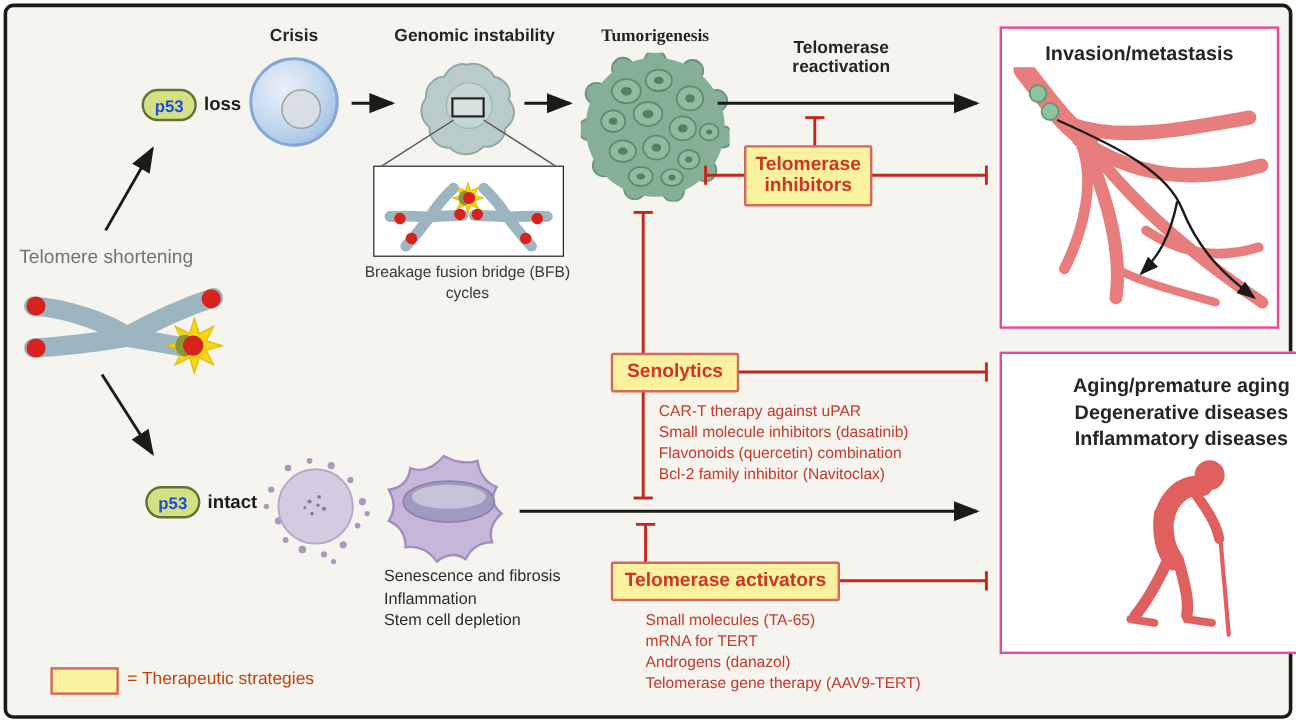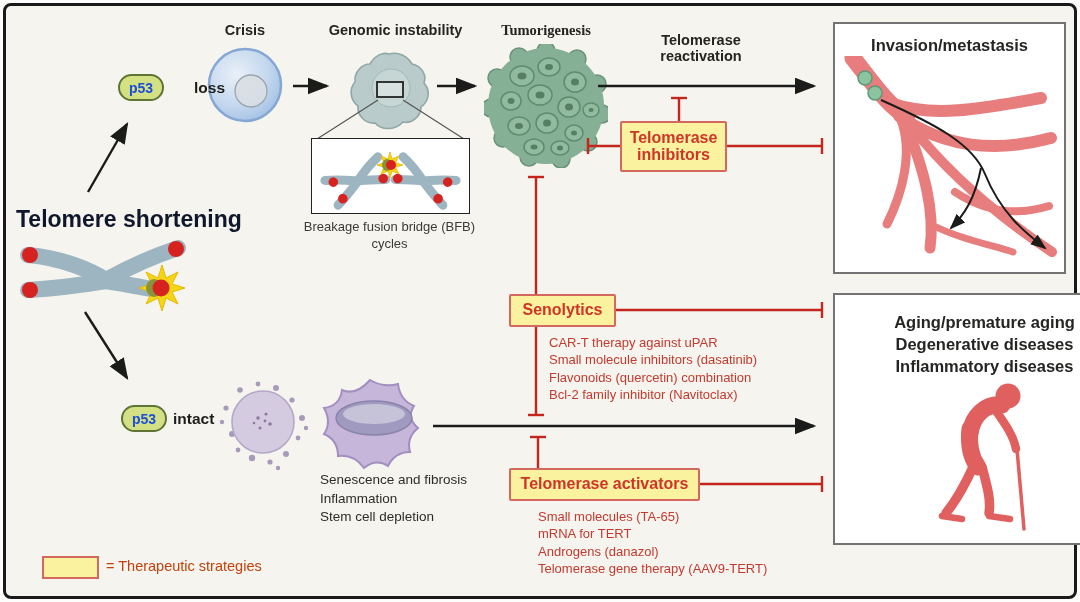--- a/index.html
+++ b/index.html
@@ -1,21 +1,21 @@
 <!DOCTYPE html>
 <html><head>
 <meta charset="utf-8">
 <style>
   html,body{margin:0;padding:0;background:#fdfdfc;}
   #figure{position:relative;width:1080px;height:602px;font-family:"Liberation Sans",sans-serif;overflow:hidden;}
   .abs{position:absolute;}
   #frame{left:3px;top:3px;width:1068px;height:590px;border:3px solid #1a1a1a;border-radius:8px;background:#f5f4ef;}
   .stage-label{font-size:14.5px;font-weight:bold;color:#242422;text-align:center;z-index:3;}
-  .big-title{font-size:23px;font-weight:bold;color:#0f172a;z-index:3;}
-  .outcome-box{background:#fff;border:2px solid #737373;z-index:2;}
+  .big-title{font-size:16px;font-weight:normal;color:#737373;z-index:3;}
+  .outcome-box{background:#fff;border:2px solid #ec4899;z-index:2;}
   .outcome-title{font-size:16.5px;font-weight:bold;color:#252523;text-align:center;line-height:22px;}
   .therapy-box{background:#fbf2a0;border:2px solid #d4675e;border-radius:2px;z-index:3;
     display:flex;align-items:center;justify-content:center;text-align:center;
     color:#cf3427;font-weight:bold;font-size:16px;line-height:16.5px;}
   .red-list{font-size:13px;line-height:17.3px;color:#c43a2e;z-index:3;white-space:nowrap;}
   .red-list .indent{padding-left:16px;}
   .pill{background:#d3e084;border:2px solid #5f7434;border-radius:14px;width:42px;height:23px;
     display:flex;align-items:center;justify-content:center;font-size:14px;font-weight:bold;color:#1d4ed8;z-index:3;}
   .pill-state{font-size:15.5px;font-weight:bold;color:#1d1d1b;z-index:3;}
   .caption{font-size:13px;color:#3a3a38;text-align:center;line-height:17px;z-index:3;}
@@ -86,21 +86,21 @@
     </g>
   </svg>
 
   <div class="abs stage-label" style="left:215px;top:22px;width:60px;">Crisis</div>
   <div class="abs stage-label" style="left:318px;top:22px;width:155px;">Genomic instability</div>
   <div class="abs stage-label" style="left:487px;top:22px;width:118px;font-family:Liberation Serif, serif;">Tumorigenesis</div>
   <div class="abs stage-label" style="left:640px;top:32px;width:122px;">Telomerase reactivation</div>
   <div class="abs big-title" style="left:16px;top:206px;">Telomere shortening</div>
 
   <div class="abs pill" style="left:118px;top:74px;">p53</div>
-  <div class="abs pill-state" style="left:170px;top:79px;margin-left:24px;">loss</div>
+  <div class="abs pill-state" style="left:170px;top:79px;">loss</div>
   <div class="abs pill" style="left:121px;top:405px;">p53</div>
   <div class="abs pill-state" style="left:173px;top:410px;">intact</div>
 
   <svg class="abs illus" style="left:206px;top:46px;" width="78" height="78" viewBox="0 0 78 78">
     <defs>
         <radialGradient id="cg" cx="38%" cy="35%" r="75%">
           <stop offset="0%" stop-color="#e9f0f8"></stop>
           <stop offset="60%" stop-color="#c3d7ee"></stop>
           <stop offset="100%" stop-color="#9dbde2"></stop>
         </radialGradient>

